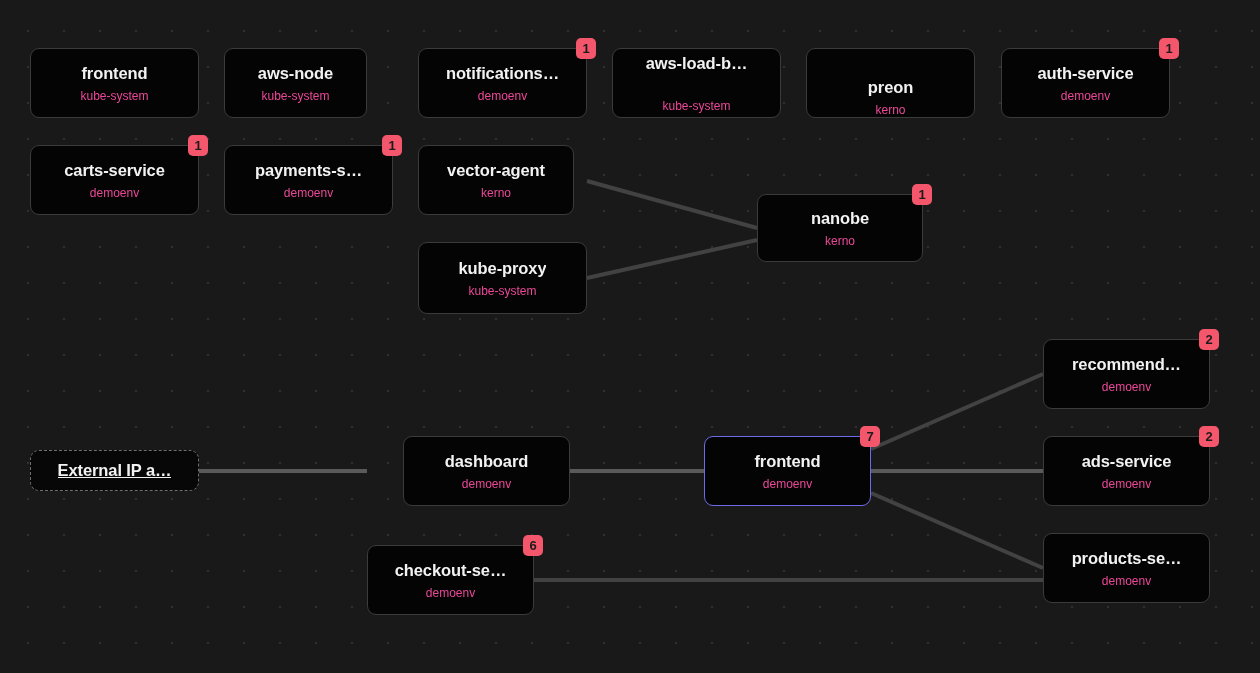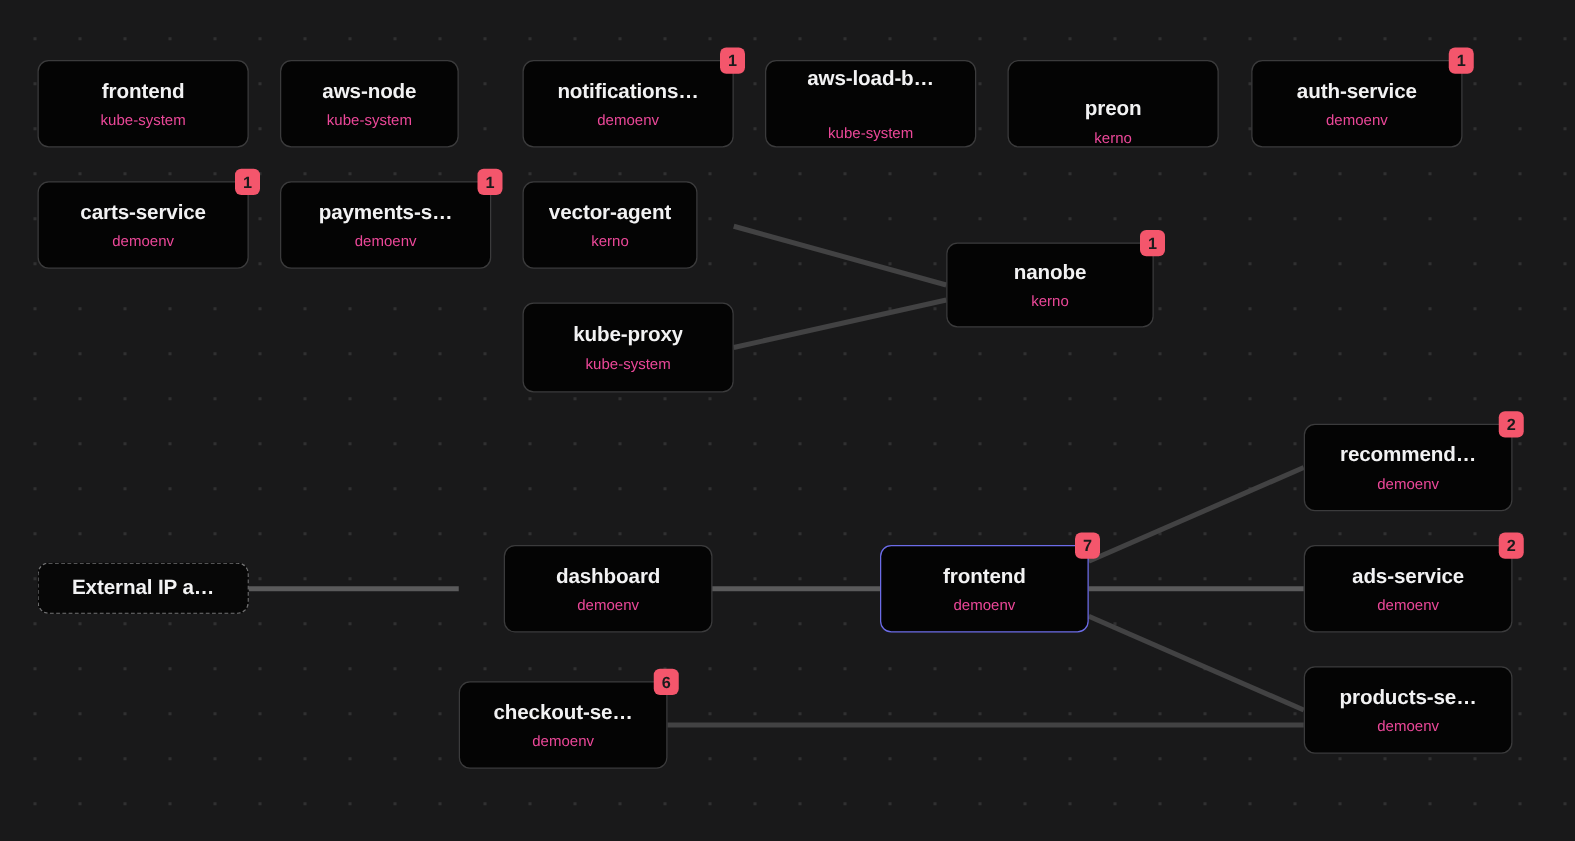--- a/index.html
+++ b/index.html
@@ -56,21 +56,21 @@
   }
 
   .node .subtitle {
     font-size: 12px;
     font-weight: 400;
     color: #ec4899;
     margin-top: 6px;
     white-space: nowrap;
   }
 
-  .node.single .title { margin: 4px; }
+  .node.single .title { margin: 4px; text-decoration: underline; }
 
   .node.selected {
     border: 1.6px solid #6c6ce8;
   }
 
   .node.dashed {
     border: 1.5px dashed #6f6f70;
     background: #070707;
   }
 
@@ -136,21 +136,21 @@
       <div class="node" style="left: 30px; top: 145px; width: 169px; height: 70px;">
         <div class="title">carts-service</div>
         <div class="subtitle">demoenv</div>
         <div class="badge">1</div>
       </div>
       <div class="node" style="left: 224px; top: 145px; width: 169px; height: 70px;">
         <div class="title">payments-s…</div>
         <div class="subtitle">demoenv</div>
         <div class="badge">1</div>
       </div>
-      <div class="node" style="left: 418px; top: 145px; width: 140px; height: 70px;">
+      <div class="node" style="left: 418px; top: 145px; width: 156px; height: 70px;">
         <div class="title">vector-agent</div>
         <div class="subtitle">kerno</div>
       </div>
       <div class="node" style="left: 418px; top: 242px; width: 169px; height: 72px;">
         <div class="title">kube-proxy</div>
         <div class="subtitle">kube-system</div>
       </div>
       <div class="node" style="left: 757px; top: 194px; width: 166px; height: 68px;">
         <div class="title">nanobe</div>
         <div class="subtitle">kerno</div>

